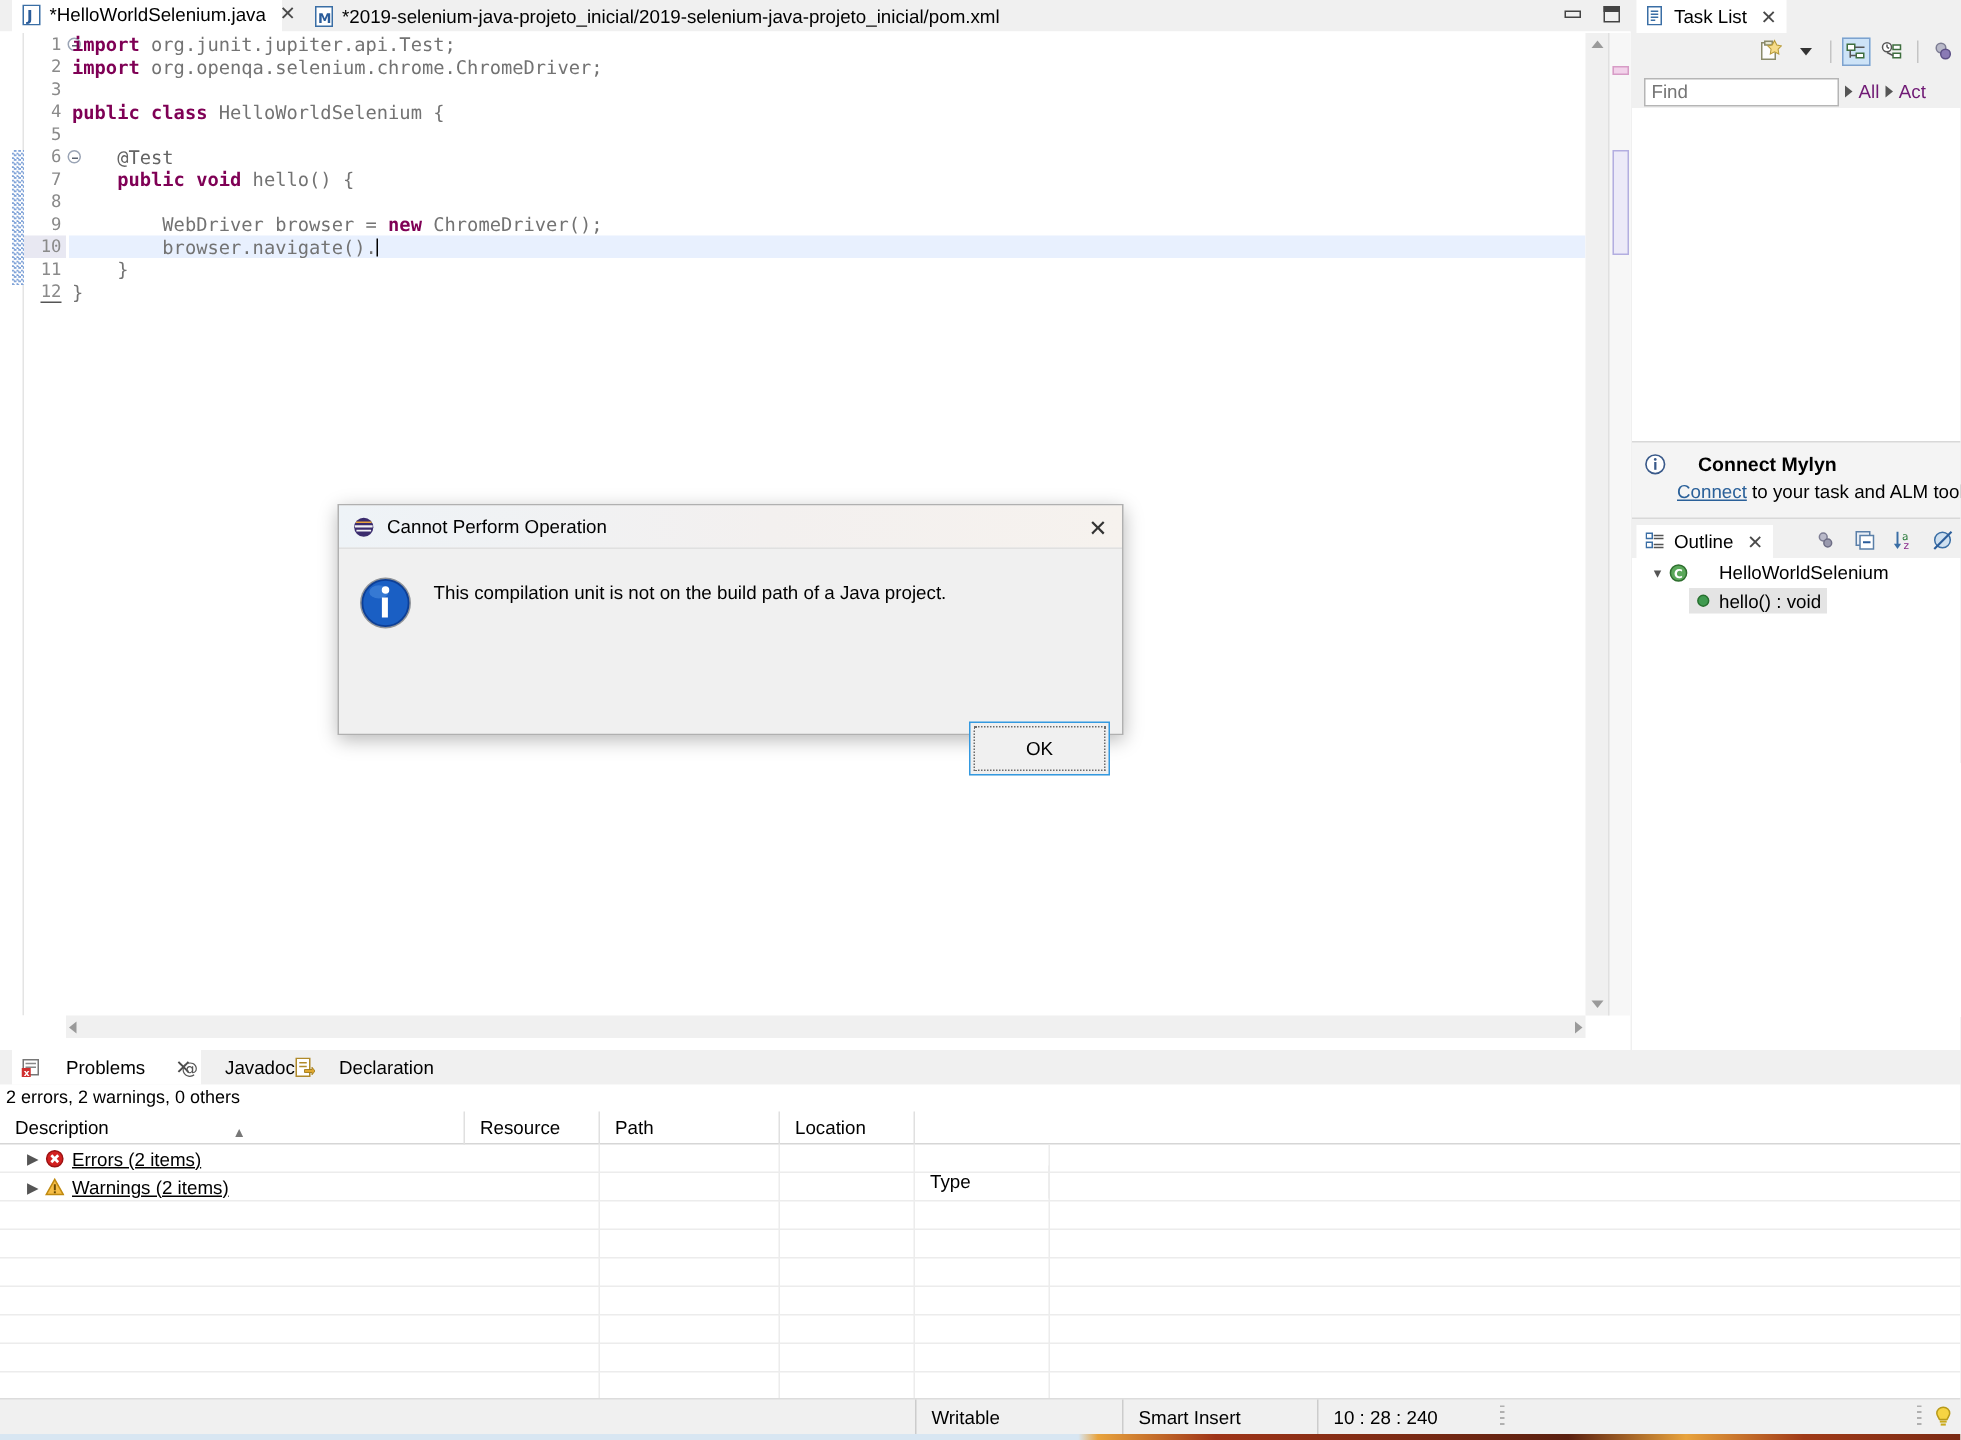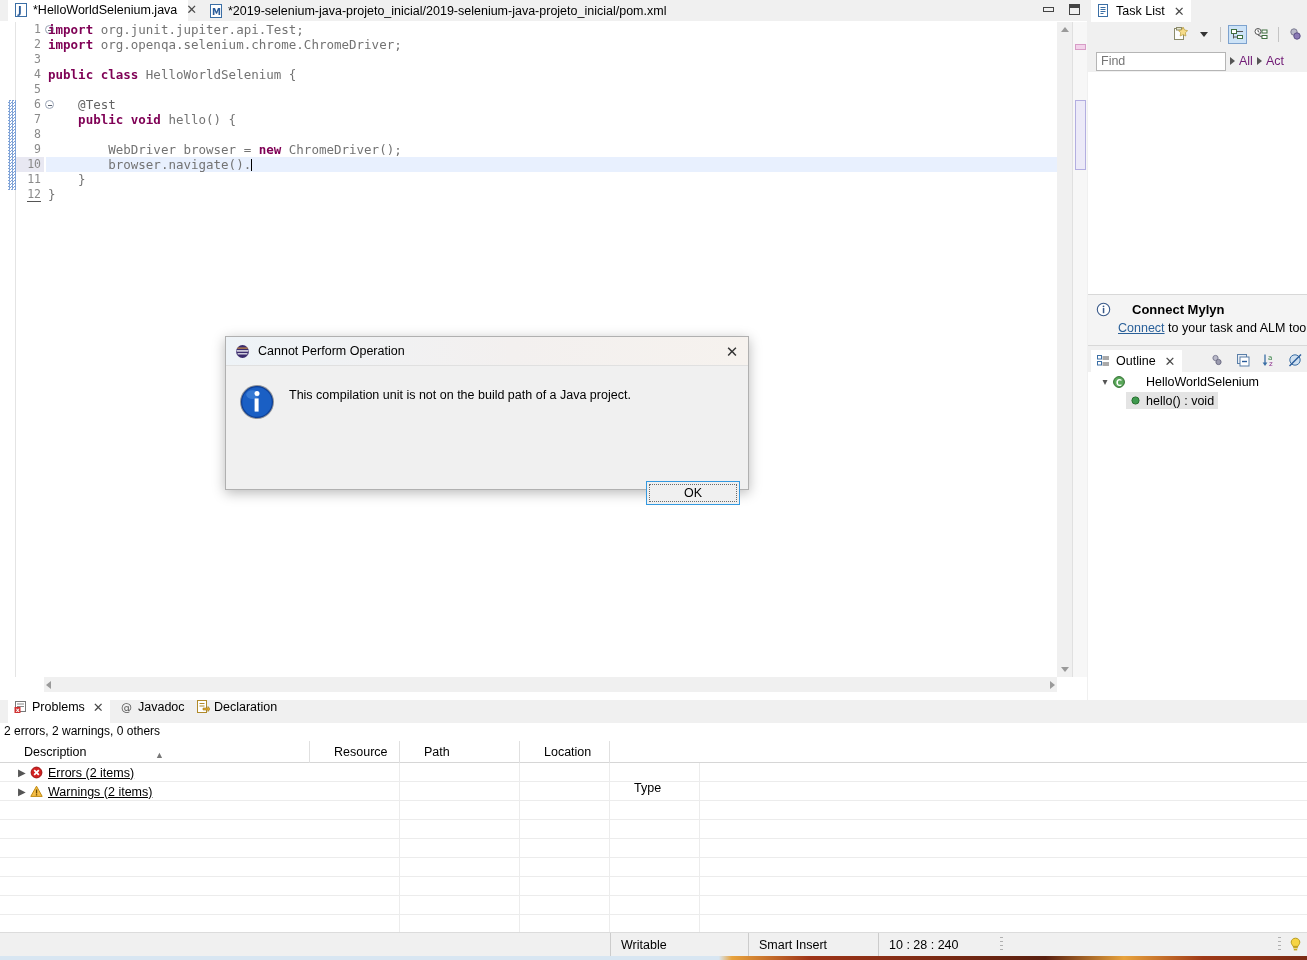--- a/index.html
+++ b/index.html
@@ -172,29 +172,29 @@
   #outline-tabbar { position: absolute; left: 0; top: 350px; width: 219px; height: 22px; background: #f0f0f0; }
   #outline-toolbar { position: absolute; right: 2px; top: 351px; display: flex; align-items: center; gap: 7px; }
   #outline-body { position: absolute; left: 0; top: 372px; width: 219px; height: 328px; background: #ffffff; }
   .otl-row { display: flex; align-items: center; height: 19px; font-size: 12.5px; }
   .otl-row .chev { width: 14px; display:flex; align-items:center; justify-content:center; color: #555; font-size: 10px;}
   .otl-sel { background: #e4e4e4; padding: 0 4px; }
 
   
   #bottom-panel { position: absolute; left: 0; top: 700px; width: 1307px; height: 232px; background: #f0f0f0; }
   #prob-tabbar { position: relative; height: 23px; background: #f0f0f0; }
-  .ptab { position: absolute; top: 0; height: 23px; display: flex; gap: 4px; padding: 0 6px; font-size: 12.5px; }
+  .ptab { position: absolute; top: 0; height: 23px; display: flex; align-items: center; gap: 16px; padding: 0 6px; font-size: 12.5px; }
   .ptab.active { background: #ffffff; }
   .ptab .pt-close { margin-left: 4px; font-size: 13px; color: #4a4a4a; font-weight: 300; }
 
   #prob-summary { position: absolute; left: 0; top: 23px; width: 1307px; height: 17px; font-size: 12px; padding-left: 4px; line-height: 17px; background: #ffffff; }
 
   #prob-table { position: absolute; left: 0; top: 40px; width: 1307px; height: 192px; background: #ffffff; border-top: 1px solid #ffffff; }
   #prob-head { position: relative; height: 22px; background: #ffffff; border-bottom: 1px solid #d6d6d6; }
-  .th { position: absolute; top: 0; height: 22px; line-height: 22px; font-size: 12.5px; padding-left: 24px; border-right: 1px solid #e0e0e0; }
+  .th { position: absolute; top: 0; height: 22px; line-height: 22px; font-size: 12.5px; padding-left: 10px; border-right: 1px solid #e0e0e0; }
   .sortcaret { position: absolute; top: 3px; font-size: 9px; color: #777; }
   .trow { position: relative; height: 19px; border-bottom: 1px solid #ececec; }
   .tcell-div { position: absolute; top: 0; height: 19px; border-right: 1px solid #ececec; }
   .desc-cell { position: absolute; left: 0; top: 0; height: 19px; display: flex; align-items: center; gap: 4px; padding-left: 18px; font-size: 12.5px; }
   .desc-cell .chev { position: absolute; left: 18px; color: #555; font-size: 10px; }
   .desc-cell .lbl { margin-left: 12px; display: flex; align-items: center; gap: 5px; text-decoration: underline; }
 
   
   #statusbar { position: absolute; left: 0; top: 932px; width: 1307px; height: 24px; background: #f0f0f0; border-top: 1px solid #dcdcdc; }
   .sb-cell { position: absolute; top: 0; height: 24px; line-height: 24px; font-size: 12.5px; padding-left: 10px; border-left: 1px solid #cccccc; white-space: nowrap; }
@@ -215,21 +215,21 @@
     background: linear-gradient(to right, #eef3f7 0%, #f3f0ef 55%, #f6f2ee 100%);
     border-bottom: 1px solid #e0e0e0;
     display: flex; align-items: center; padding-left: 9px; gap: 8px;
   }
   #dlg-title-text { font-size: 12.5px; }
   #dlg-close { position: absolute; right: 6px; top: 5px; width: 20px; height: 20px; display: flex; align-items: center; justify-content: center; font-size: 15px; color: #333; font-weight: 300; }
   #dlg-body { position: absolute; left: 0; top: 29px; width: 522px; height: 123px; background: #f0f0f0; }
   #dlg-icon { position: absolute; left: 12px; top: 17px; width: 38px; height: 38px; }
   #dlg-msg { position: absolute; left: 63px; top: 22px; font-size: 12.5px; }
   #dlg-ok {
-    position: absolute; left: 420px; top: 115px; width: 94px; height: 24px;
+    position: absolute; left: 420px; top: 115px; width: 94px; height: 36px;
     background: #f0f0f0; border: 1px solid #3399e0;
     display: flex; align-items: center; justify-content: center; font-size: 12.5px;
   }
   #dlg-ok .inner { position: absolute; left: 2px; top: 2px; right: 2px; bottom: 2px; border: 1px dotted #6a6a6a; }
 </style>
 </head>
 <body>
 
 <div id="app">
 

